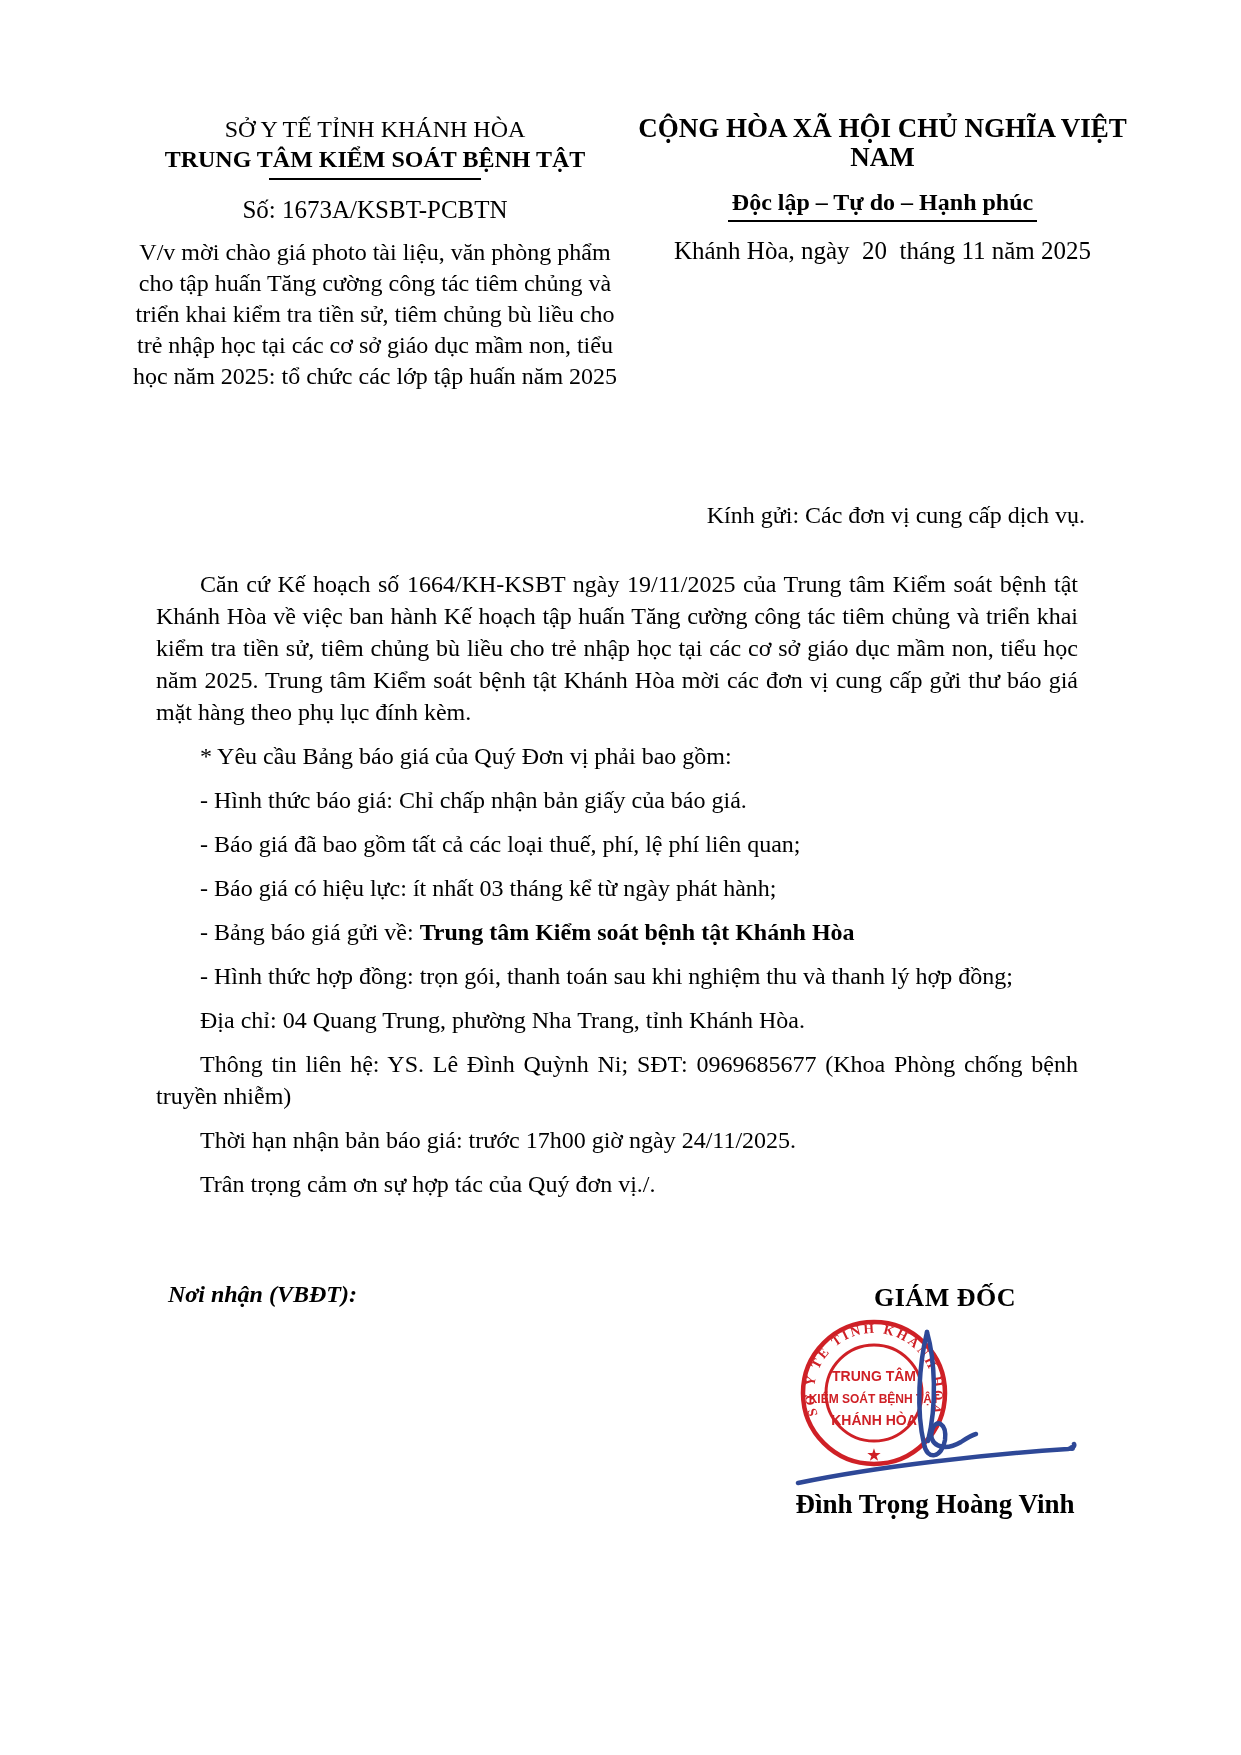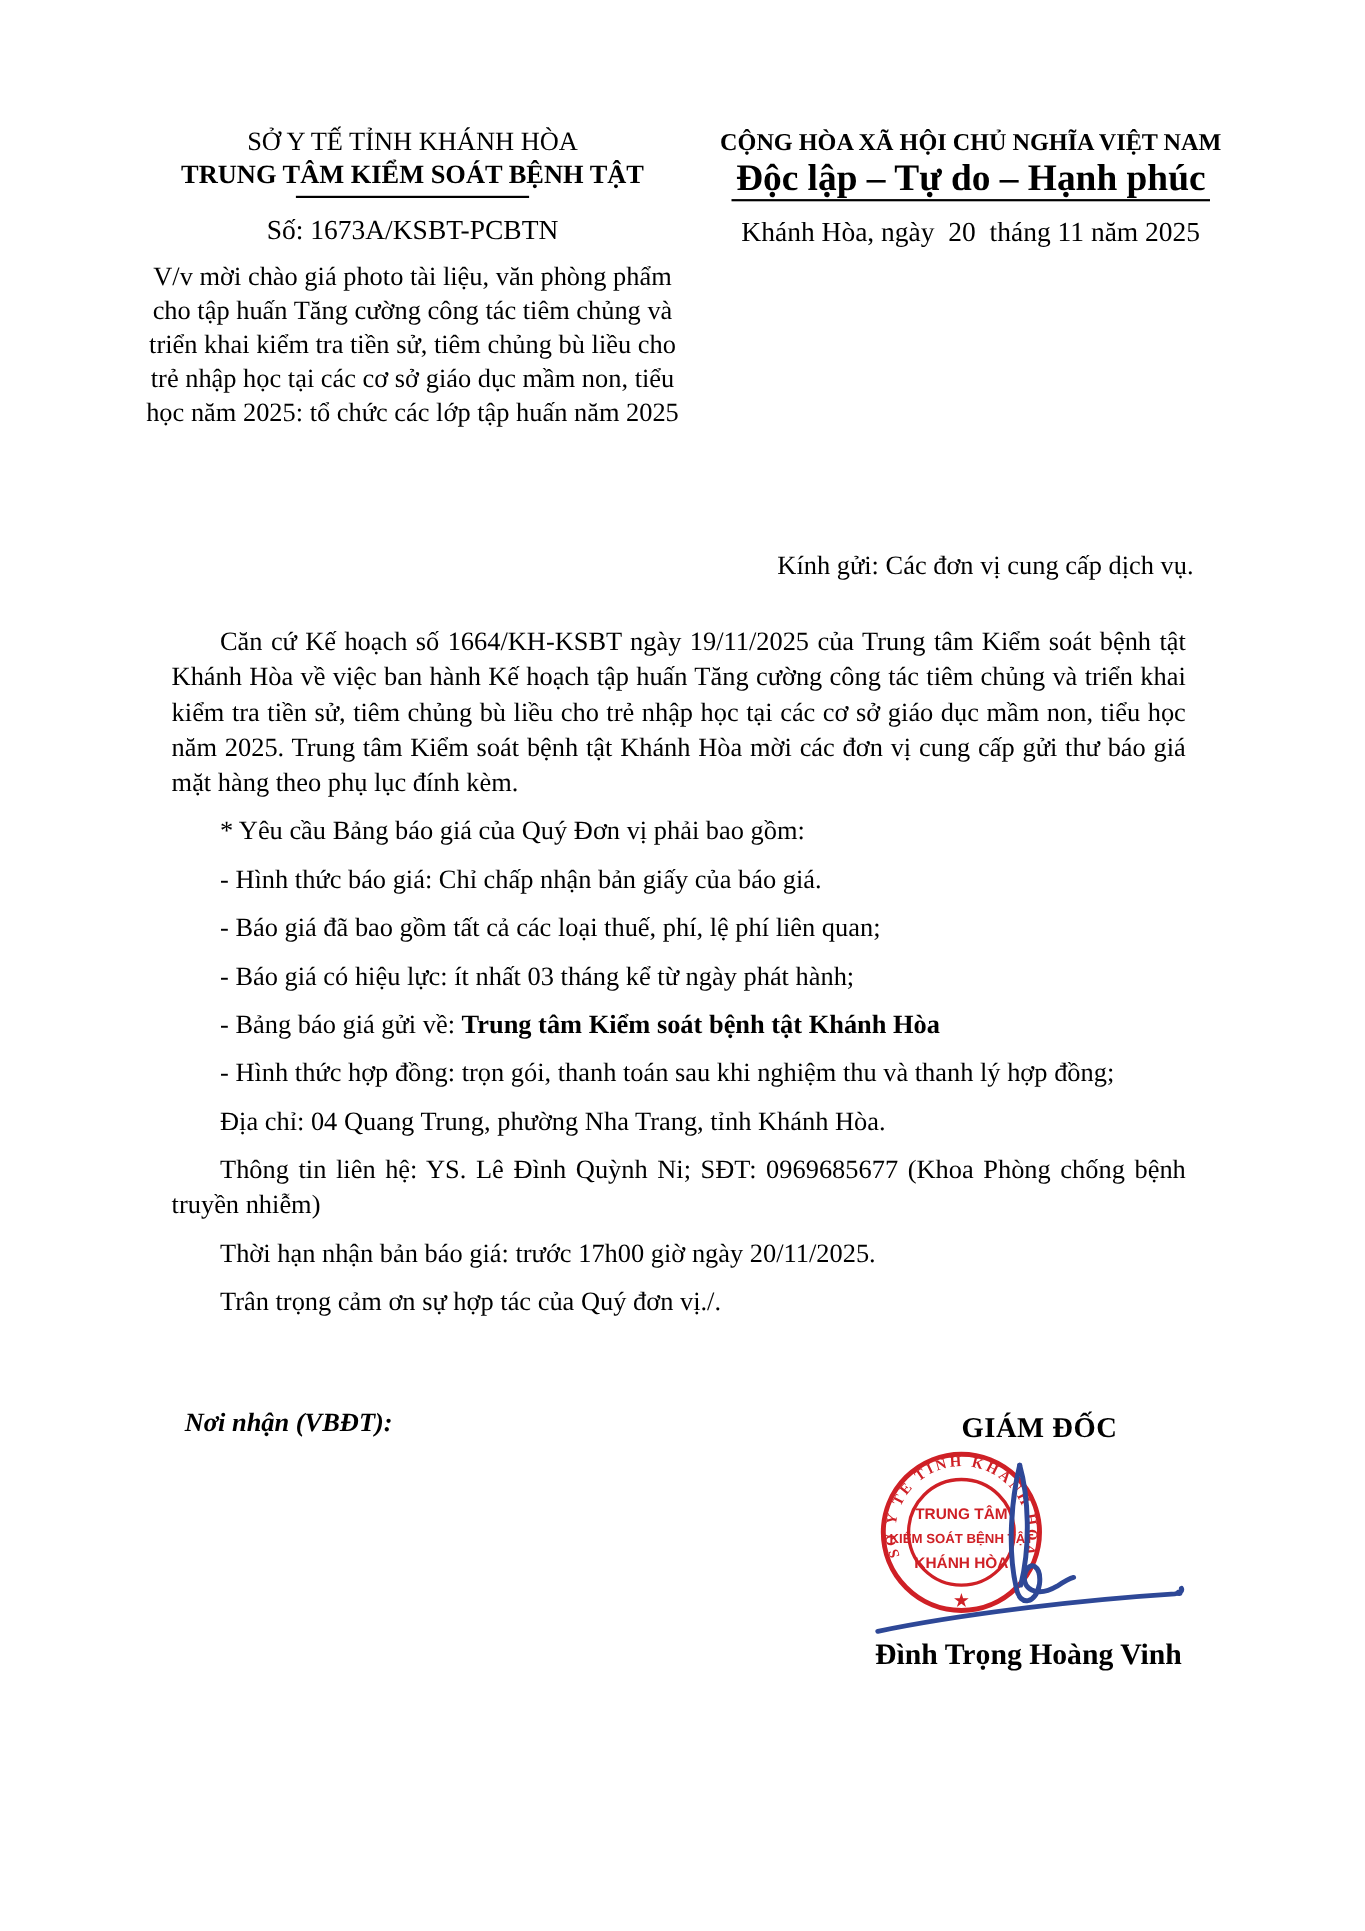--- a/index.html
+++ b/index.html
@@ -22,24 +22,24 @@
   .org-parent { font-size: 24px; line-height: 30px; }
   .org-name   { font-size: 24px; line-height: 31px; font-weight: bold; }
   .org-underline { width: 212px; border-top: 2px solid #000; margin: 3px auto 0 auto; }
   .doc-number { font-size: 25px; margin-top: 16px; }
   .subject    { font-size: 24px; line-height: 31px; margin: 13px auto 0 auto; width: 492px; }
 
   .hdr-right {
     position: absolute; left: 630px; top: 114px; width: 505px;
     text-align: center;
   }
-  .nat-title { font-size: 22px; line-height: 29px; font-weight: bold; }
+  .nat-title { font-size: 27px; line-height: 29px; font-weight: bold; }
   .nat-motto {
-    display: inline-block; font-size: 34px; line-height: 30px; font-weight: bold;
-    border-bottom: 2.5px solid #000; padding: 0 4px 3px 4px; margin-top: 5px;
+    display: inline-block; font-size: 24px; line-height: 30px; font-weight: bold;
+    border-bottom: 2.5px solid #000; padding: 0 4px 3px 4px; margin-top: 15px;
   }
   .place-date { font-size: 25px; margin-top: 15px; white-space: pre; }
 
   
   .salutation {
     position: absolute; left: 163px; top: 502px; width: 922px;
     text-align: right; font-size: 24px;
   }
   .body-block {
     position: absolute; left: 156px; top: 568px; width: 922px;
@@ -92,21 +92,21 @@
   <div class="body-block">
     <p>Căn cứ Kế hoạch số 1664/KH-KSBT ngày 19/11/2025 của Trung tâm Kiểm soát bệnh tật Khánh Hòa về việc ban hành Kế hoạch tập huấn Tăng cường công tác tiêm chủng và triển khai kiểm tra tiền sử, tiêm chủng bù liều cho trẻ nhập học tại các cơ sở giáo dục mầm non, tiểu học năm 2025. Trung tâm Kiểm soát bệnh tật Khánh Hòa mời các đơn vị cung cấp gửi thư báo giá mặt hàng theo phụ lục đính kèm.</p>
     <p>* Yêu cầu Bảng báo giá của Quý Đơn vị phải bao gồm:</p>
     <p>- Hình thức báo giá: Chỉ chấp nhận bản giấy của báo giá.</p>
     <p>- Báo giá đã bao gồm tất cả các loại thuế, phí, lệ phí liên quan;</p>
     <p>- Báo giá có hiệu lực: ít nhất 03 tháng kể từ ngày phát hành;</p>
     <p><span>- Bảng báo giá gửi về: </span><span class="bold">Trung tâm Kiểm soát bệnh tật Khánh Hòa</span></p>
     <p>- Hình thức hợp đồng: trọn gói, thanh toán sau khi nghiệm thu và thanh lý hợp đồng;</p>
     <p>Địa chỉ: 04 Quang Trung, phường Nha Trang, tỉnh Khánh Hòa.</p>
     <p>Thông tin liên hệ: YS. Lê Đình Quỳnh Ni; SĐT: 0969685677 (Khoa Phòng chống bệnh truyền nhiễm)</p>
-    <p>Thời hạn nhận bản báo giá: trước 17h00 giờ ngày 20/11/2025.</p>
+    <p>Thời hạn nhận bản báo giá: trước 17h00 giờ ngày 24/11/2025.</p>
     <p>Trân trọng cảm ơn sự hợp tác của Quý đơn vị./.</p>
   </div>
 
   <div class="recipients">
     <div class="recipients-title">Nơi nhận (VBĐT):</div>
   </div>
 
   <div class="signer-title">GIÁM ĐỐC</div>
 
   <svg class="seal-svg" width="152" height="152" viewBox="0 0 152 152">

